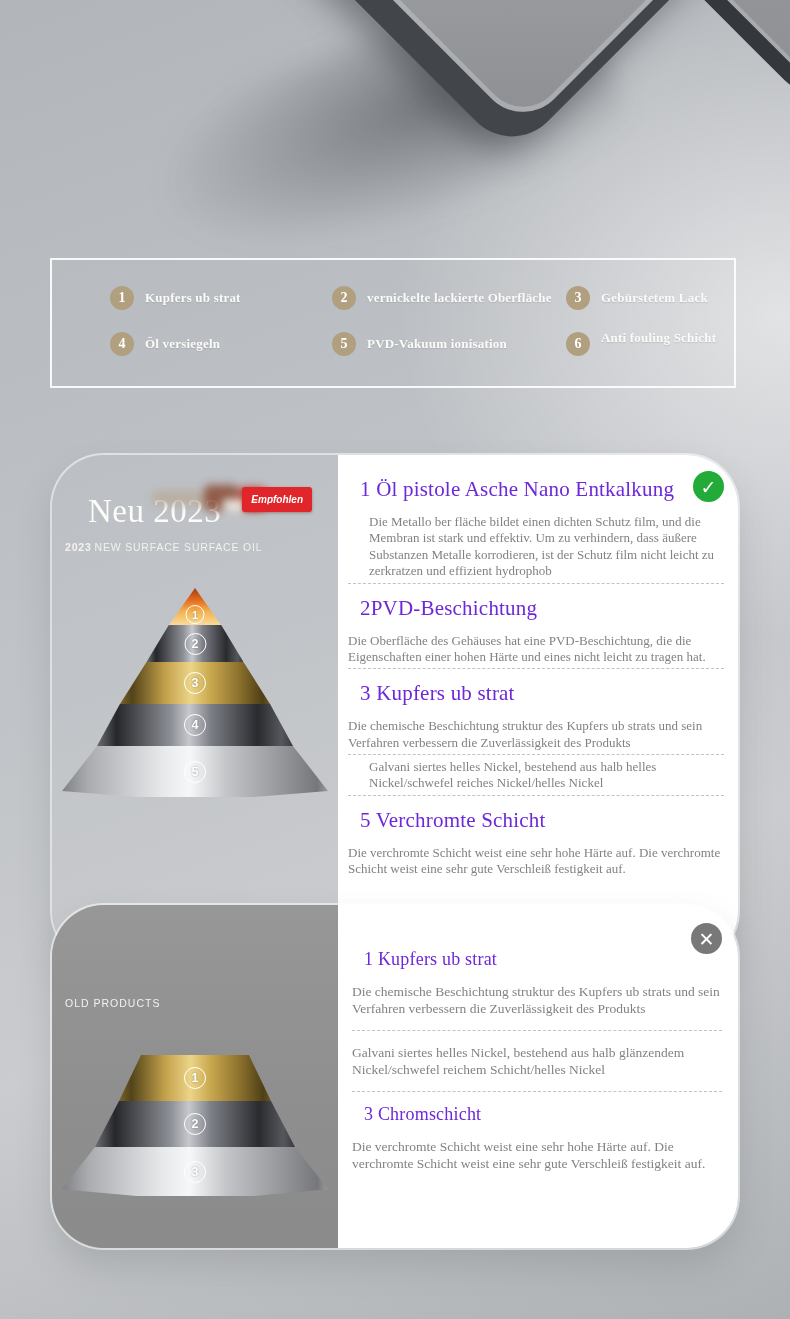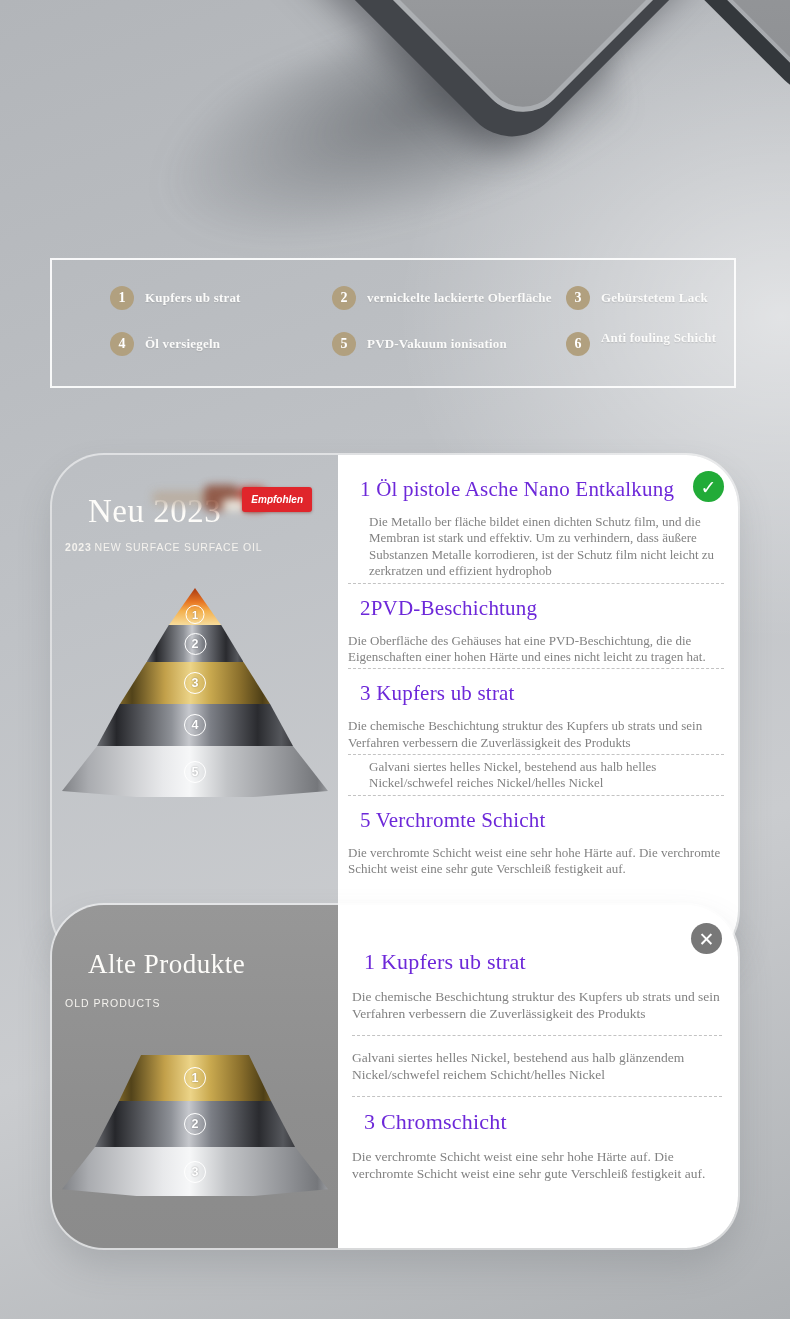--- a/index.html
+++ b/index.html
@@ -100,21 +100,21 @@
   .status-check{right:14px;top:16px;background:#22ab38;}
   .status-close{right:16px;top:18px;background:#787878;}
   .card-new .panel-right{padding:12px 14px 4px 10px;}
   .card-old .panel-right{padding:14px 16px 6px 14px;}
   .sec h3{margin:12px;color:#6d28d9;font:400 21px "Liberation Serif",serif;letter-spacing:.2px;}
   .sec p{margin:3px 0 0 0;color:#828282;font:400 13px "Liberation Serif",serif;line-height:1.26;}
   .sec{padding-bottom:3px;margin-bottom:4px;}
   .sec.dashed{border-bottom:1.5px dashed #c3c3c3;}
   .card-new .sec-1 h3{margin-top:10px;}
   .card-new .sec-1 p,.card-new .sec-4 p{margin-left:21px;}
-  .card-old .sec h3{font-size:22px;}
+  .card-old .sec h3{font-size:18px;}
   .card-old .sec p{font-size:13.5px;margin-top:13px;}
   .card-old .sec{padding-bottom:13px;margin-bottom:11px;}
   .card-old .sec-1 h3{margin-top:30px;}
 </style>
 </head>
 <body>
 
 <div class="photo">
   <div class="photo-shadow"></div>
   <div class="plate-dark"></div>
@@ -203,21 +203,20 @@
     </div>
     <div class="sec sec-5">
       <h3>5 Verchromte Schicht</h3>
       <p>Die verchromte Schicht weist eine sehr hohe Härte auf. Die verchromte Schicht weist eine sehr gute Verschleiß festigkeit auf.</p>
     </div>
   </div>
 </section>
 
 <section class="card card-old">
   <div class="panel-left">
-    <h2 class="card-title">Alte Produkte</h2>
     <div class="card-sub">OLD PRODUCTS</div>
     <div class="cone">
       <div class="layer o-l1 metal-gold">
         <span class="cnum">1</span>
       </div>
       <div class="layer o-l2 metal-dark">
         <span class="cnum">2</span>
       </div>
       <div class="layer o-l3 metal-silver">
         <span class="cnum">3</span>

